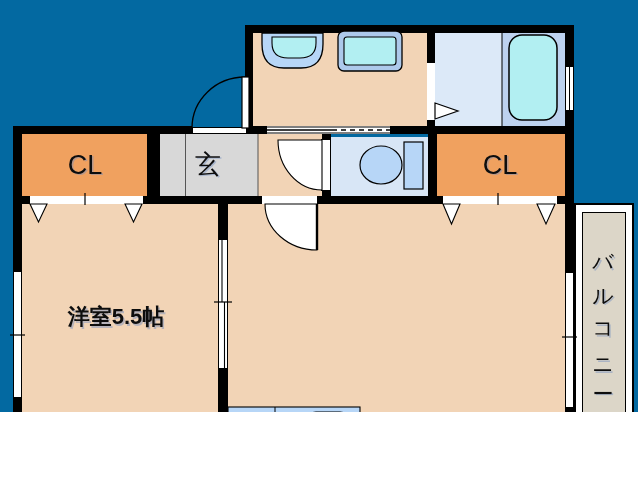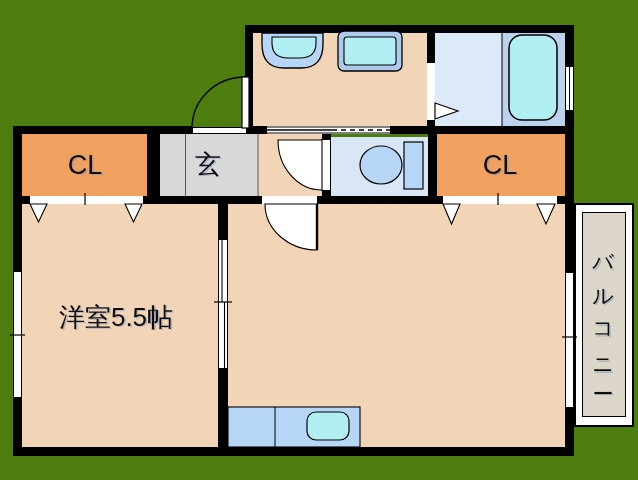--- a/index.html
+++ b/index.html
@@ -1,17 +1,17 @@
 <!DOCTYPE html>
 <html><head>
 <meta charset="utf-8">
 <style>
   html,body{margin:0;padding:0;background:#fff;}
   #stage{
-    position:relative;width:638px;height:480px;background:#4d7c0f;overflow:hidden;
+    position:relative;width:638px;height:412px;background:#0369a1;overflow:hidden;
     font-family:"Liberation Sans","DejaVu Sans",sans-serif;
   }
   .abs{position:absolute;box-sizing:border-box;}
   .wall{position:absolute;background:#000;box-sizing:border-box;}
   .floor{position:absolute;box-sizing:border-box;}
   .tan{background:#F2D4B6;}
   .orange{background:#F0A15F;}
   .gray{background:#D8D8D8;}
   .wetblue{background:#D8E6F6;}
   .bathwash{background:#DCE9F8;}
@@ -126,16 +126,16 @@
     <ellipse cx="381" cy="165" rx="21" ry="19" fill="#B7D6F7" stroke="#000" stroke-width="1.2"></ellipse>
 
     <rect x="228" y="407" width="132" height="40" fill="#B7D6F7" stroke="#000" stroke-width="1.1"></rect>
     <line x1="275" y1="407" x2="275" y2="447" stroke="#000" stroke-width="1"></line>
     <rect x="307" y="412" width="42" height="28" rx="9" fill="#B2EFF2" stroke="#000" stroke-width="1.2"></rect>
   </svg>
 
   <div class="label" style="left:85px;top:165px;font-size:27px;">CL</div>
   <div class="label" style="left:208px;top:164px;font-size:26px;">玄</div>
   <div class="label" style="left:500px;top:165px;font-size:27px;">CL</div>
-  <div class="label" style="left:116px;top:317px;font-size:26px;">洋室5.5帖</div>
+  <div class="label" style="left:116px;top:317px;font-size:22px;font-weight:bold;">洋室5.5帖</div>
   <div class="label vert" style="left:603px;top:316px;font-size:21px;">バルコニー</div>
 
 </div>
 
 </body></html>

